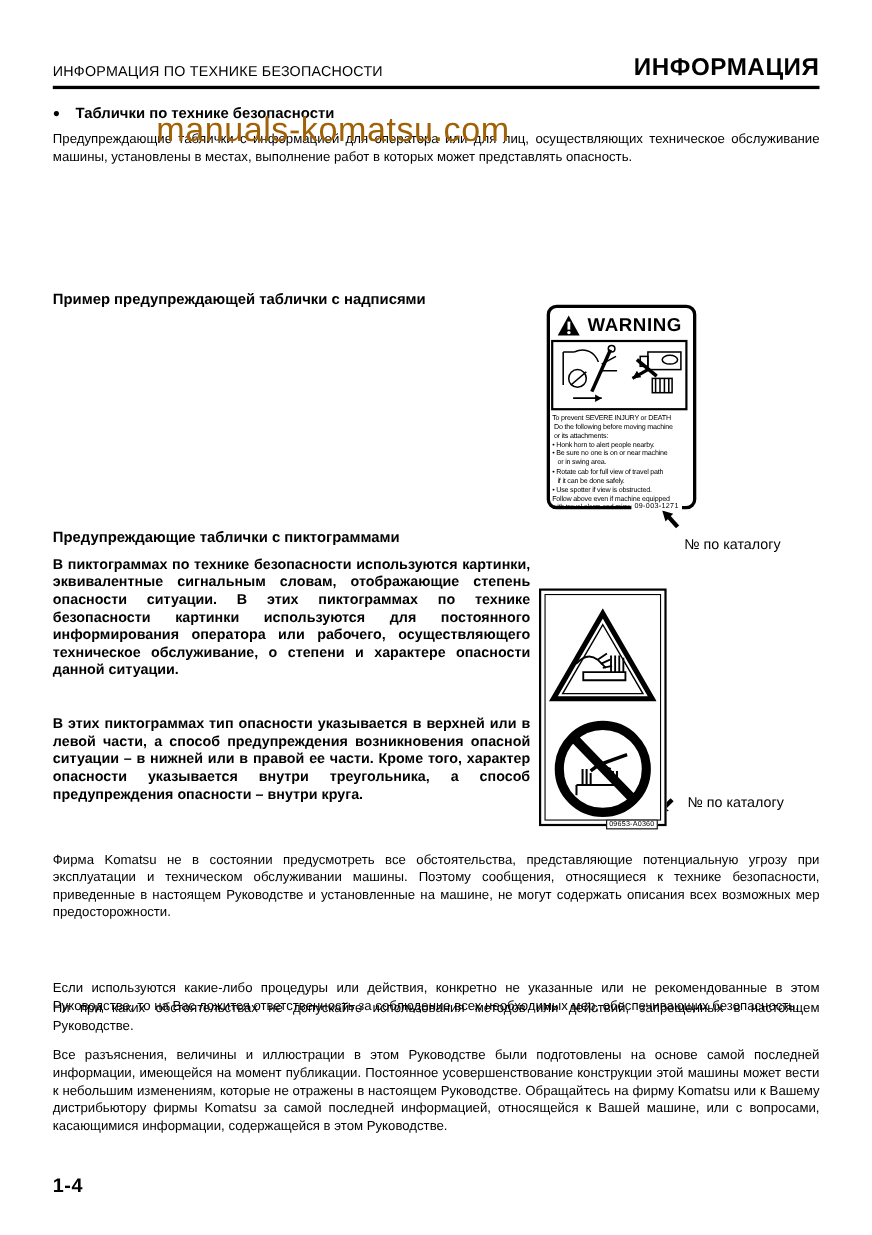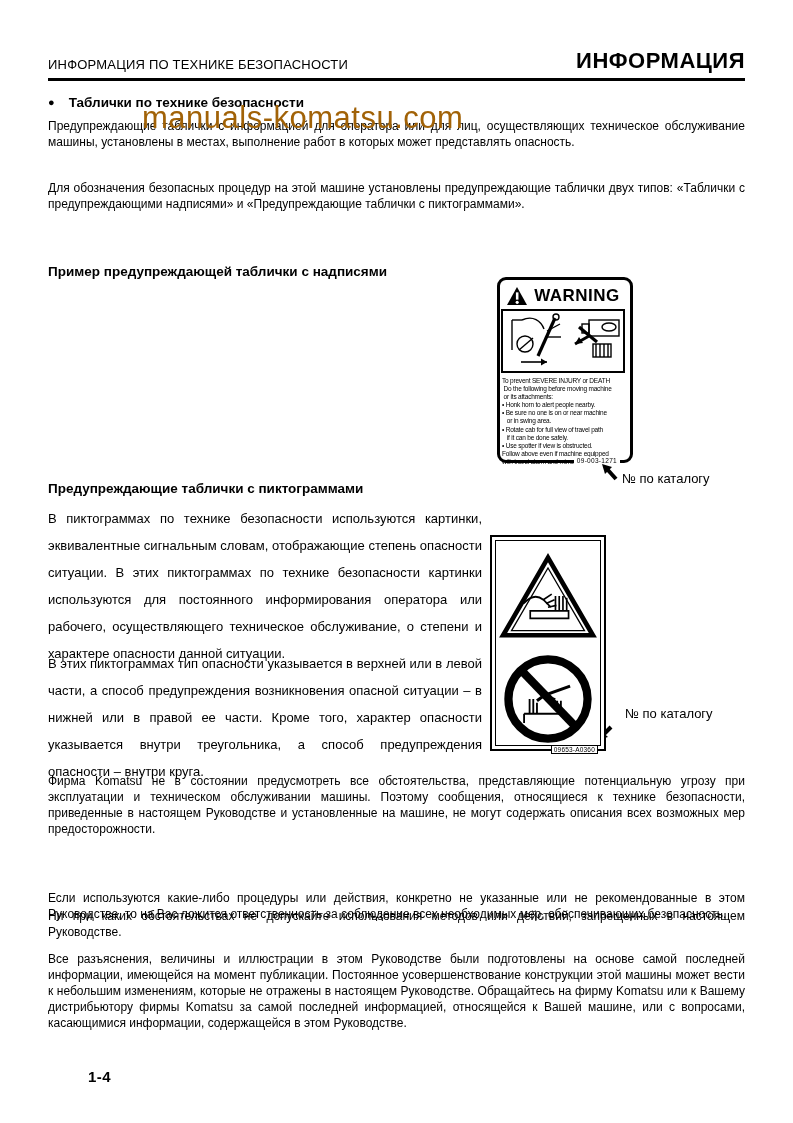--- a/index.html
+++ b/index.html
@@ -17,50 +17,50 @@
   #header-rule{position:absolute;left:48px;top:78px;width:697px;height:3px;background:#000;}
   
   #watermark{
     position:absolute;left:142px;top:100px;
     font-size:31px;color:#a16207;z-index:6;letter-spacing:.5px;
   }
   
   .para{position:absolute;left:48px;width:697px;text-align:justify;
         font-size:12px;line-height:16px;}
   .para-col{position:absolute;left:48px;width:434px;text-align:justify;
-        font-size:13px;line-height:27px;}
+        font-size:13px;line-height:16px;font-weight:bold;}
   .bold-head{position:absolute;left:48px;font-size:13.5px;font-weight:bold;}
   #bullet-heading{position:absolute;left:48px;top:95px;font-size:13.5px;font-weight:bold;}
   #bullet-heading .bullet{font-size:11px;margin-right:14px;position:relative;top:-1px;}
   #p1{top:118px;} #p2{top:180px;}
   #example-heading{top:226px;margin-top:38px;}
   #picto-heading{top:481px;}
   #pL1{top:505px;} #pL2{top:650px;}
   #p3{top:773px;} #p4{top:890px;} #p5{top:908px;} #p6{top:951px;}
-  #page-number{position:absolute;left:48px;top:1068px;font-size:15px;font-weight:bold;letter-spacing:.5px;margin-left:40px;}
+  #page-number{position:absolute;left:48px;top:1068px;font-size:18px;font-weight:bold;letter-spacing:.5px;}
 
   
   #warning-figure{position:absolute;left:497px;top:277px;width:136px;height:186px;z-index:2;}
   #wl-outer{
     box-sizing:border-box;width:100%;height:100%;
     border:3px solid #000;border-radius:9px;background:#fff;
     padding:3px 4px 6px 0;position:relative;
   }
   #wl-header{display:flex;align-items:center;justify-content:center;gap:6px;height:26px;}
   #wl-title{font-weight:bold;font-size:17px;letter-spacing:.5px;}
   #wl-illustration-box{border:2px solid #000;height:60px;margin:0 1px;overflow:hidden;}
   #wl-textarea{padding:4px 1px 0 2px;}
   .wl-line{font-size:6.5px;line-height:8.1px;white-space:pre;letter-spacing:-.2px;}
   #wl-part-number{
     position:absolute;right:10px;bottom:-4px;background:#fff;
     font-size:6.5px;padding:0 3px;letter-spacing:.3px;
   }
 
   
-  .catalog-note{position:absolute;font-size:13px;}
+  .catalog-note{position:absolute;font-size:13px;margin-top:16px;}
   #catalog-note-1{left:622px;top:471px;}
   #catalog-note-2{left:625px;top:706px;}
   .note-arrow{position:absolute;width:18px;height:18px;}
   #note-arrow-1{left:601px;top:463px;}
   #note-arrow-2{left:596px;top:724px;}
 
   
   #picto-figure{position:absolute;left:490px;top:535px;width:116px;height:216px;z-index:2;}
   #pg-outer{box-sizing:border-box;width:100%;height:100%;border:2px solid #000;background:#fff;position:relative;}
   #pg-inner{position:absolute;inset:3px;border:1.5px solid #000;
@@ -81,21 +81,20 @@
   <div id="header-left">ИНФОРМАЦИЯ ПО ТЕХНИКЕ БЕЗОПАСНОСТИ</div>
   <div id="header-right">ИНФОРМАЦИЯ</div>
   <div id="header-rule"></div>
 
   <div id="watermark">manuals-komatsu.com</div>
 
   <div id="bullet-heading">
     <span class="bullet">●</span><span>Таблички по технике безопасности</span>
   </div>
   <div id="p1" class="para">Предупреждающие таблички с информацией для оператора или для лиц, осуществляющих техническое обслуживание машины, установлены в местах, выполнение работ в которых может представлять опасность.</div>
-  <div id="p2" class="para">Для обозначения безопасных процедур на этой машине установлены предупреждающие таблички двух типов: «Таблички с предупреждающими надписями» и «Предупреждающие таблички с пиктограммами».</div>
   <div id="example-heading" class="bold-head">Пример предупреждающей таблички с надписями</div>
 
   <div id="warning-figure">
     <div id="wl-outer">
       <div id="wl-header">
         <span>
           <svg width="22" height="20" viewBox="0 0 24 22">
             <path d="M12 1 L23 21 H1 Z" fill="#000"></path>
             <rect x="10.8" y="7" width="2.8" height="8" fill="#fff"></rect>
             <circle cx="12.2" cy="18" r="1.7" fill="#fff"></circle>

